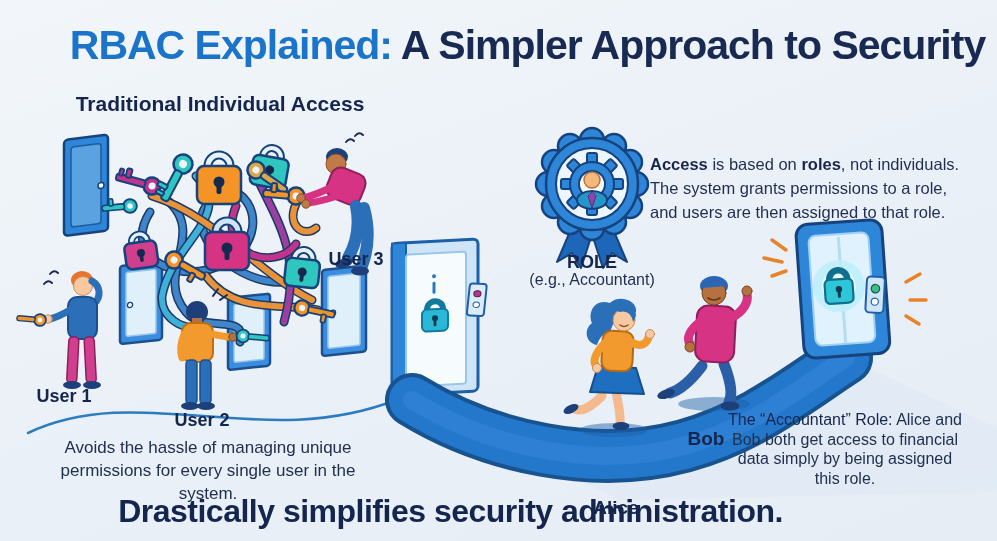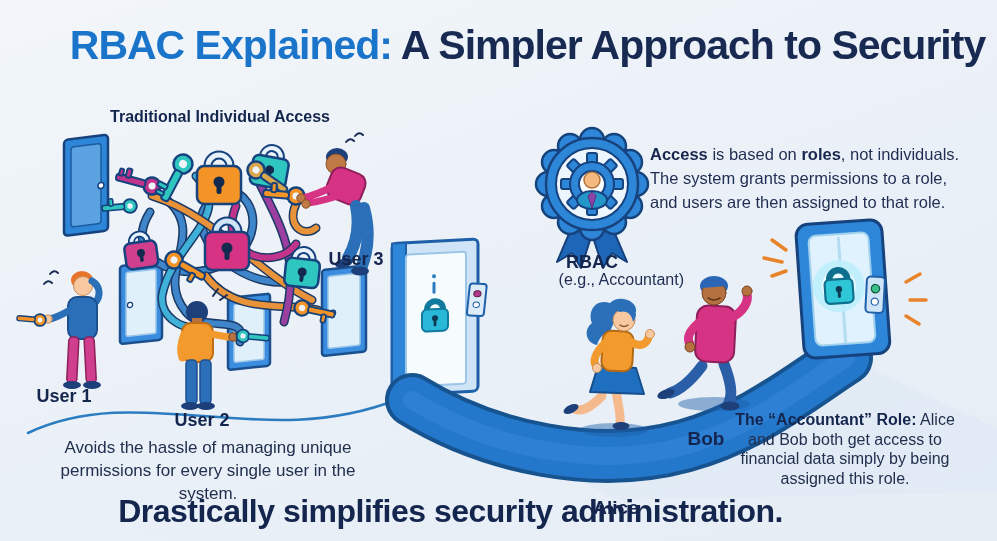--- a/index.html
+++ b/index.html
@@ -5,37 +5,37 @@
   html,body{margin:0;padding:0;background:#dfe6ee;}
   .canvas{
     position:relative;width:997px;height:541px;margin:0 auto;overflow:hidden;
     background:linear-gradient(160deg,#f2f6fa 0%,#eaf0f7 55%,#e6edf5 100%);
     font-family:"Liberation Sans", sans-serif;color:#1b2a55;
   }
   .abs{position:absolute;}
   .title{top:22px;left:0;width:997px;text-align:center;font-size:41px;font-weight:700;letter-spacing:-1px;white-space:nowrap;padding-left:29px;}
   .title .hl{color:#1a74c9;}
   .title .rest{color:#182a52;}
-  .sec-heading{font-size:16px;font-weight:700;color:#14254e;text-align:center;margin-top:16px;}
+  .sec-heading{font-size:21px;font-weight:700;color:#14254e;text-align:center;}
   .h-left{top:92px;left:40px;width:360px;}
   .h-right{top:92px;left:500px;width:395px;}
-  .rbac-text{top:142px;left:650px;width:316px;font-size:16.5px;line-height:24px;color:#1f2d52;}
+  .rbac-text{top:152px;left:650px;width:316px;font-size:16.5px;line-height:24px;color:#1f2d52;}
   .rbac-text b{font-weight:700;color:#18264c;}
   .role-title{top:252px;left:512px;width:160px;text-align:center;font-size:18px;font-weight:700;color:#14254e;}
-  .role-sub{top:271px;left:500px;width:184px;text-align:right;font-size:16px;color:#1f2d52;}
+  .role-sub{top:271px;left:500px;width:184px;text-align:center;font-size:16px;color:#1f2d52;}
   .user-label{font-size:18px;font-weight:700;color:#14254e;text-align:center;}
   .lbl-user1{top:386px;left:20px;width:88px;}
   .lbl-user2{top:410px;left:156px;width:92px;}
   .lbl-user3{top:249px;left:318px;width:76px;}
   .cap-left{top:436px;left:32px;width:352px;text-align:center;font-size:17px;line-height:23px;color:#22304f;}
   .lbl-alice{top:461px;left:576px;width:80px;margin-top:36px;}
   .lbl-bob{top:428px;left:674px;width:64px;}
   .name-label{font-size:19px;font-weight:700;color:#14254e;text-align:center;}
   .cap-right{top:410px;left:726px;width:238px;text-align:center;font-size:16px;line-height:19.5px;color:#22304f;}
-  .cap-right .cr-head{font-weight:700;color:#14254e;}
+  .cap-right .cr-head{font-weight:400;color:#14254e;}
   .footer{top:493px;left:0;width:865px;text-align:center;font-size:32px;font-weight:700;letter-spacing:-0.5px;color:#14254e;margin-left:18px;}
   svg.art{position:absolute;top:0;left:0;}
   svg.art path,svg.art rect,svg.art circle,svg.art ellipse,svg.art line,svg.art polygon{stroke-linecap:round;stroke-linejoin:round;}
   .cord-out{fill:none;stroke:#1b3a66;stroke-width:9;}
   .cord{fill:none;stroke-width:6;}
 </style>
 </head>
 <body>
 
 <div class="canvas">
@@ -357,21 +357,21 @@
   <div class="abs title">
     <span class="hl">RBAC Explained:</span><span class="rest"> A Simpler Approach to Security</span>
   </div>
 
   <div class="abs sec-heading h-left">Traditional Individual Access</div>
 
   <div class="abs rbac-text">
     <b>Access</b><span> is based on </span><b>roles</b><span>, not individuals. The system grants permissions to a role, and users are then assigned to that role.</span>
   </div>
 
-  <div class="abs role-title">RBAC</div>
+  <div class="abs role-title">ROLE</div>
   <div class="abs role-sub">(e.g., Accountant)</div>
 
   <div class="abs user-label lbl-user1">User 1</div>
   <div class="abs user-label lbl-user2">User 2</div>
   <div class="abs user-label lbl-user3">User 3</div>
 
   <div class="abs cap-left">Avoids the hassle of managing unique permissions for every single user in the system.</div>
 
   <div class="abs name-label lbl-alice">Alice</div>
   <div class="abs name-label lbl-bob">Bob</div>

